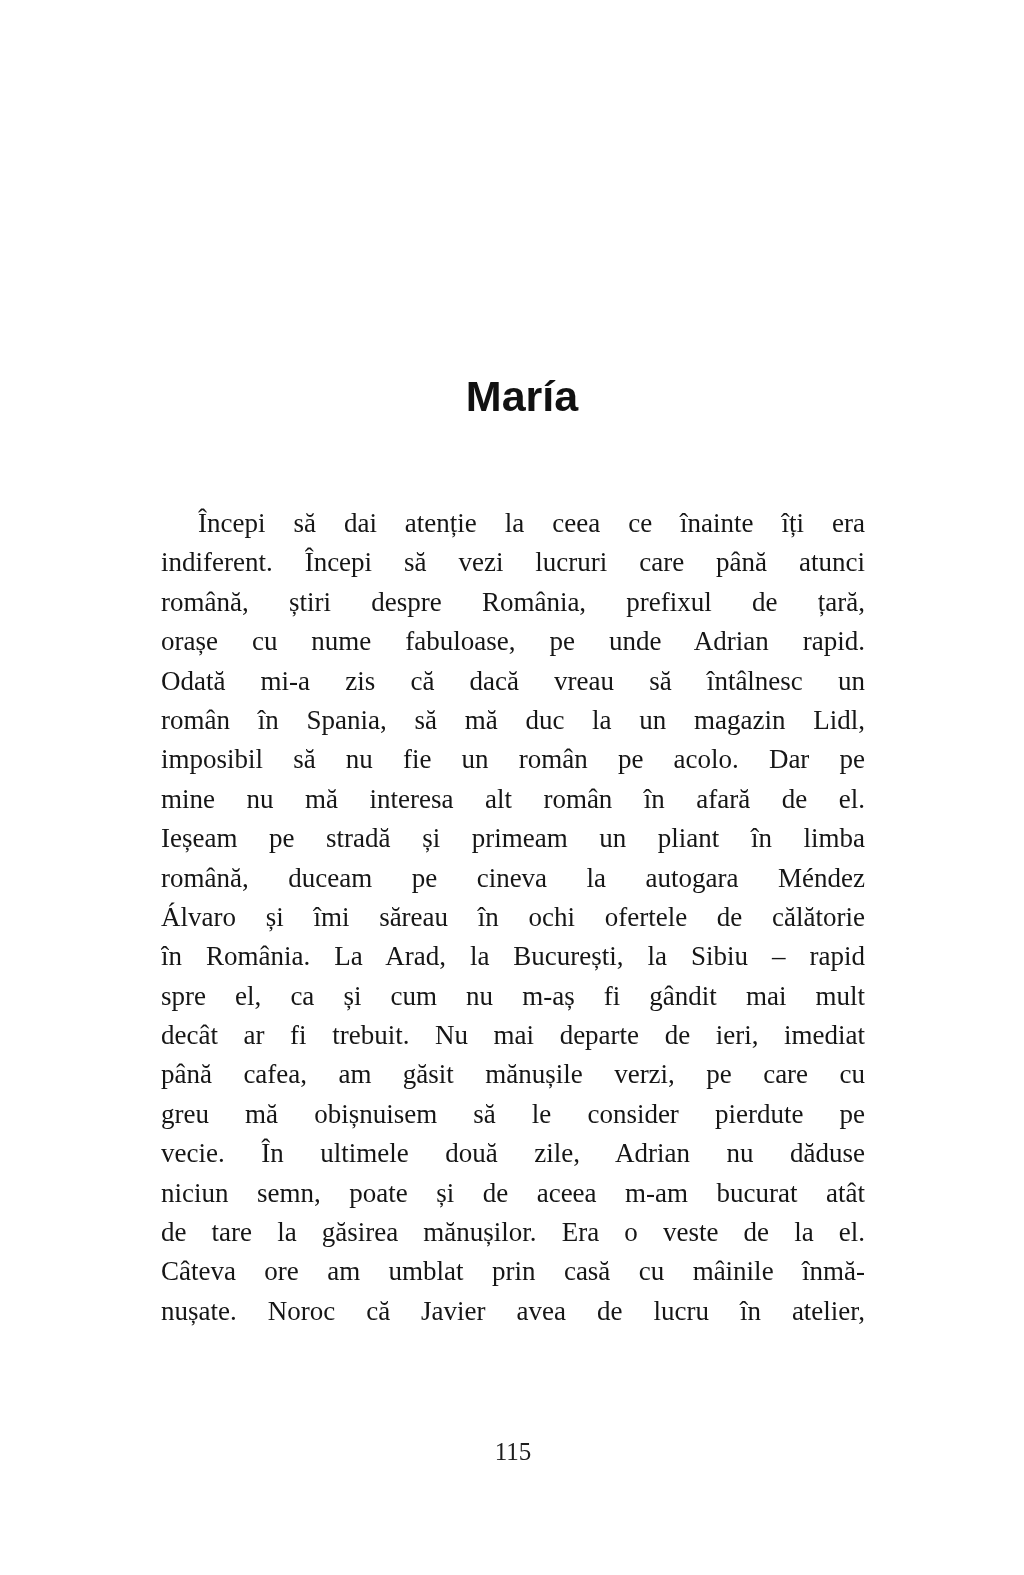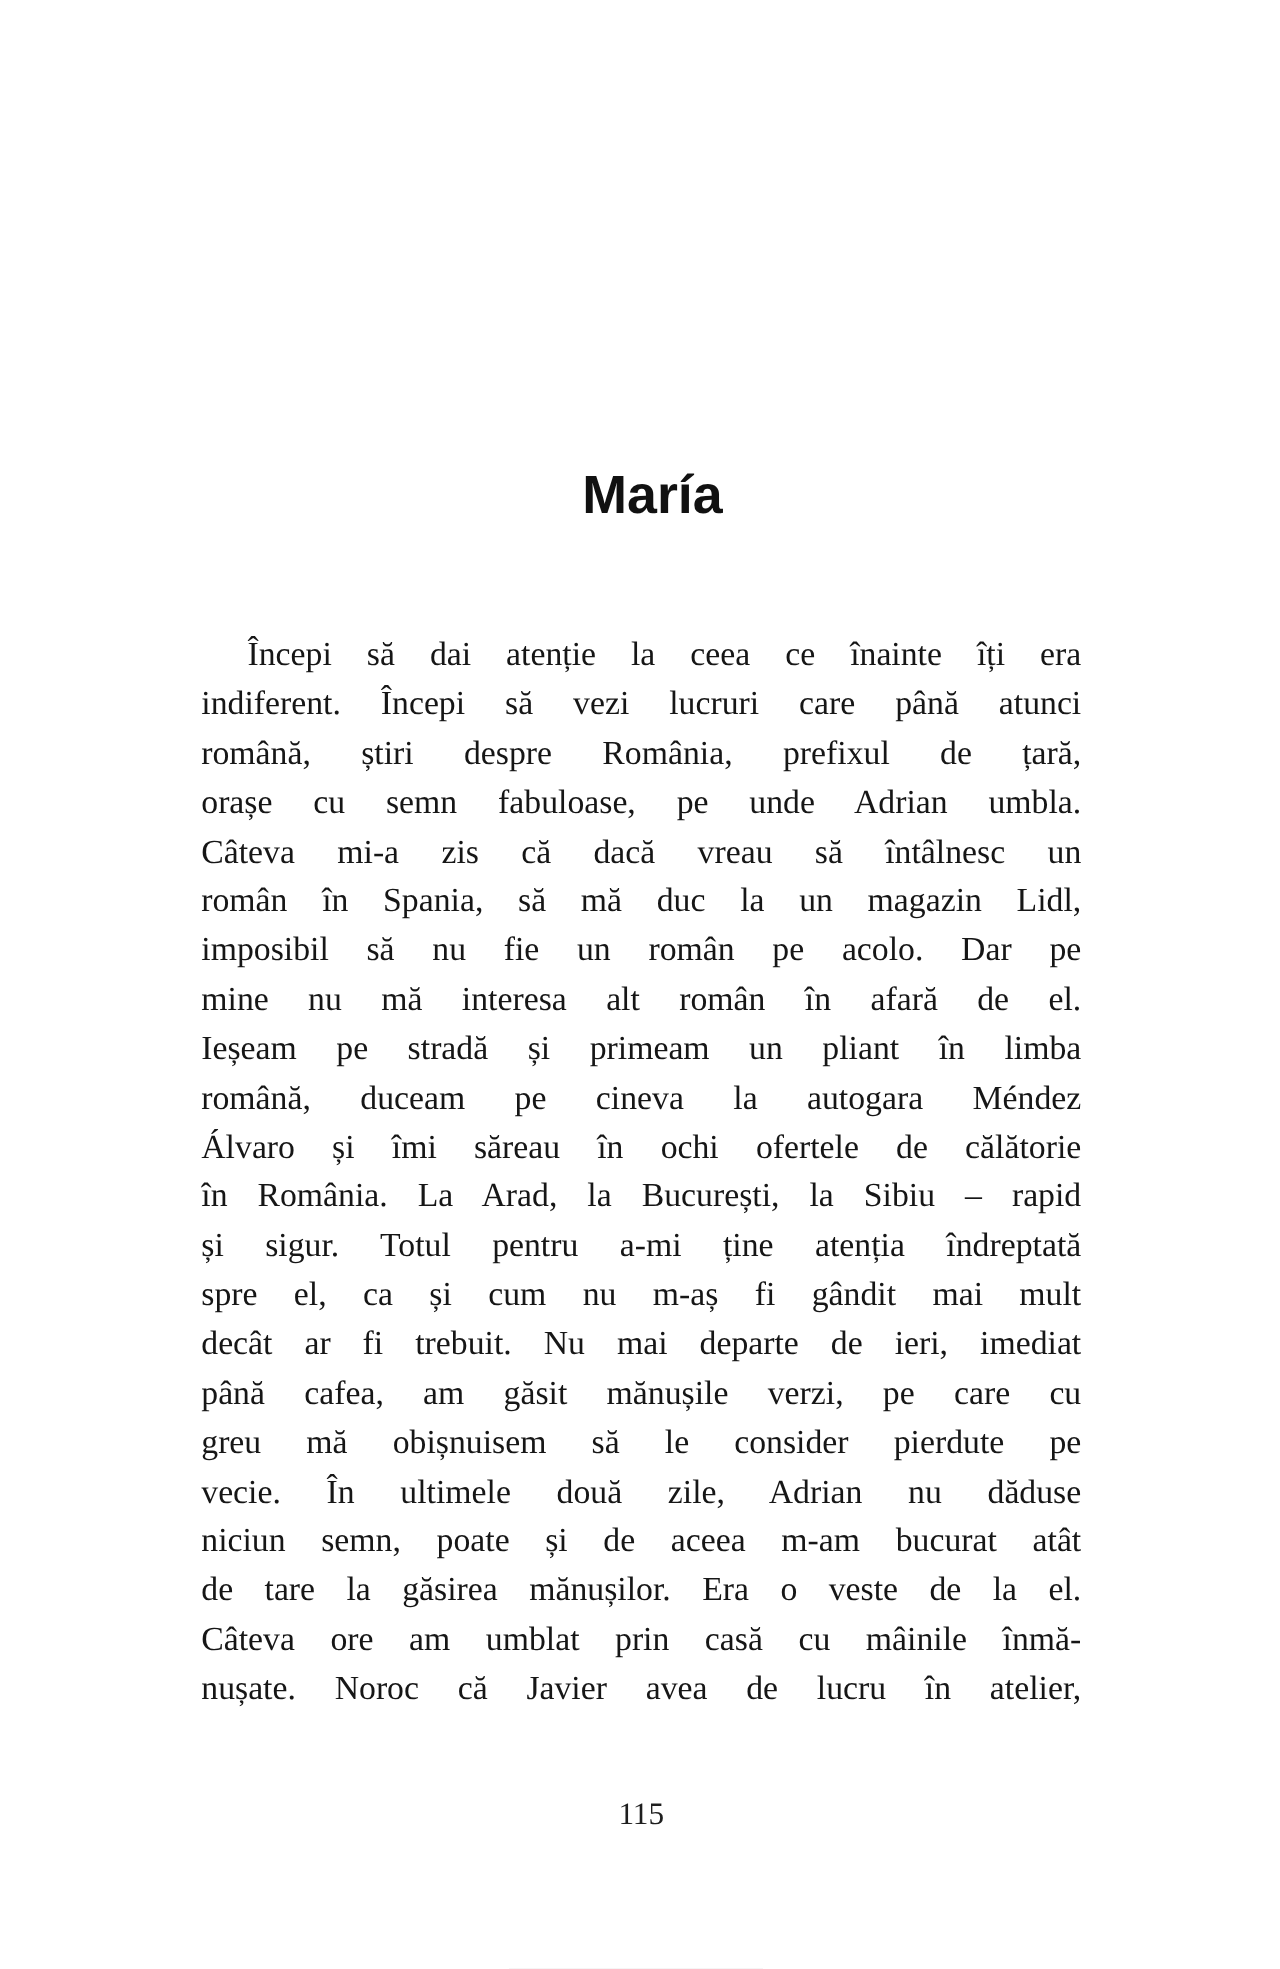--- a/index.html
+++ b/index.html
@@ -64,30 +64,29 @@
 <body>
 
 <div class="page">
 
   <h1 class="chapter-title">María</h1>
 
   <div class="text-block">
     <div class="line first">Începi să dai atenție la ceea ce înainte îți era</div>
     <div class="line">indiferent. Începi să vezi lucruri care până atunci</div>
     <div class="line">română, știri despre România, prefixul de țară,</div>
-    <div class="line">orașe cu semn fabuloase, pe unde Adrian umbla.</div>
-    <div class="line">Câteva mi-a zis că dacă vreau să întâlnesc un</div>
+    <div class="line">orașe cu nume fabuloase, pe unde Adrian rapid.</div>
+    <div class="line">Odată mi-a zis că dacă vreau să întâlnesc un</div>
     <div class="line">român în Spania, să mă duc la un magazin Lidl,</div>
     <div class="line">imposibil să nu fie un român pe acolo. Dar pe</div>
     <div class="line">mine nu mă interesa alt român în afară de el.</div>
     <div class="line">Ieșeam pe stradă și primeam un pliant în limba</div>
     <div class="line">română, duceam pe cineva la autogara Méndez</div>
     <div class="line">Álvaro și îmi săreau în ochi ofertele de călătorie</div>
     <div class="line">în România. La Arad, la București, la Sibiu – rapid</div>
-    <div class="line">și sigur. Totul pentru a-mi ține atenția îndreptată</div>
     <div class="line">spre el, ca și cum nu m-aș fi gândit mai mult</div>
     <div class="line">decât ar fi trebuit. Nu mai departe de ieri, imediat</div>
     <div class="line">până cafea, am găsit mănușile verzi, pe care cu</div>
     <div class="line">greu mă obișnuisem să le consider pierdute pe</div>
     <div class="line">vecie. În ultimele două zile, Adrian nu dăduse</div>
     <div class="line">niciun semn, poate și de aceea m-am bucurat atât</div>
     <div class="line">de tare la găsirea mănușilor. Era o veste de la el.</div>
     <div class="line">Câteva ore am umblat prin casă cu mâinile înmă-</div>
     <div class="line">nușate. Noroc că Javier avea de lucru în atelier,</div>
   </div>

